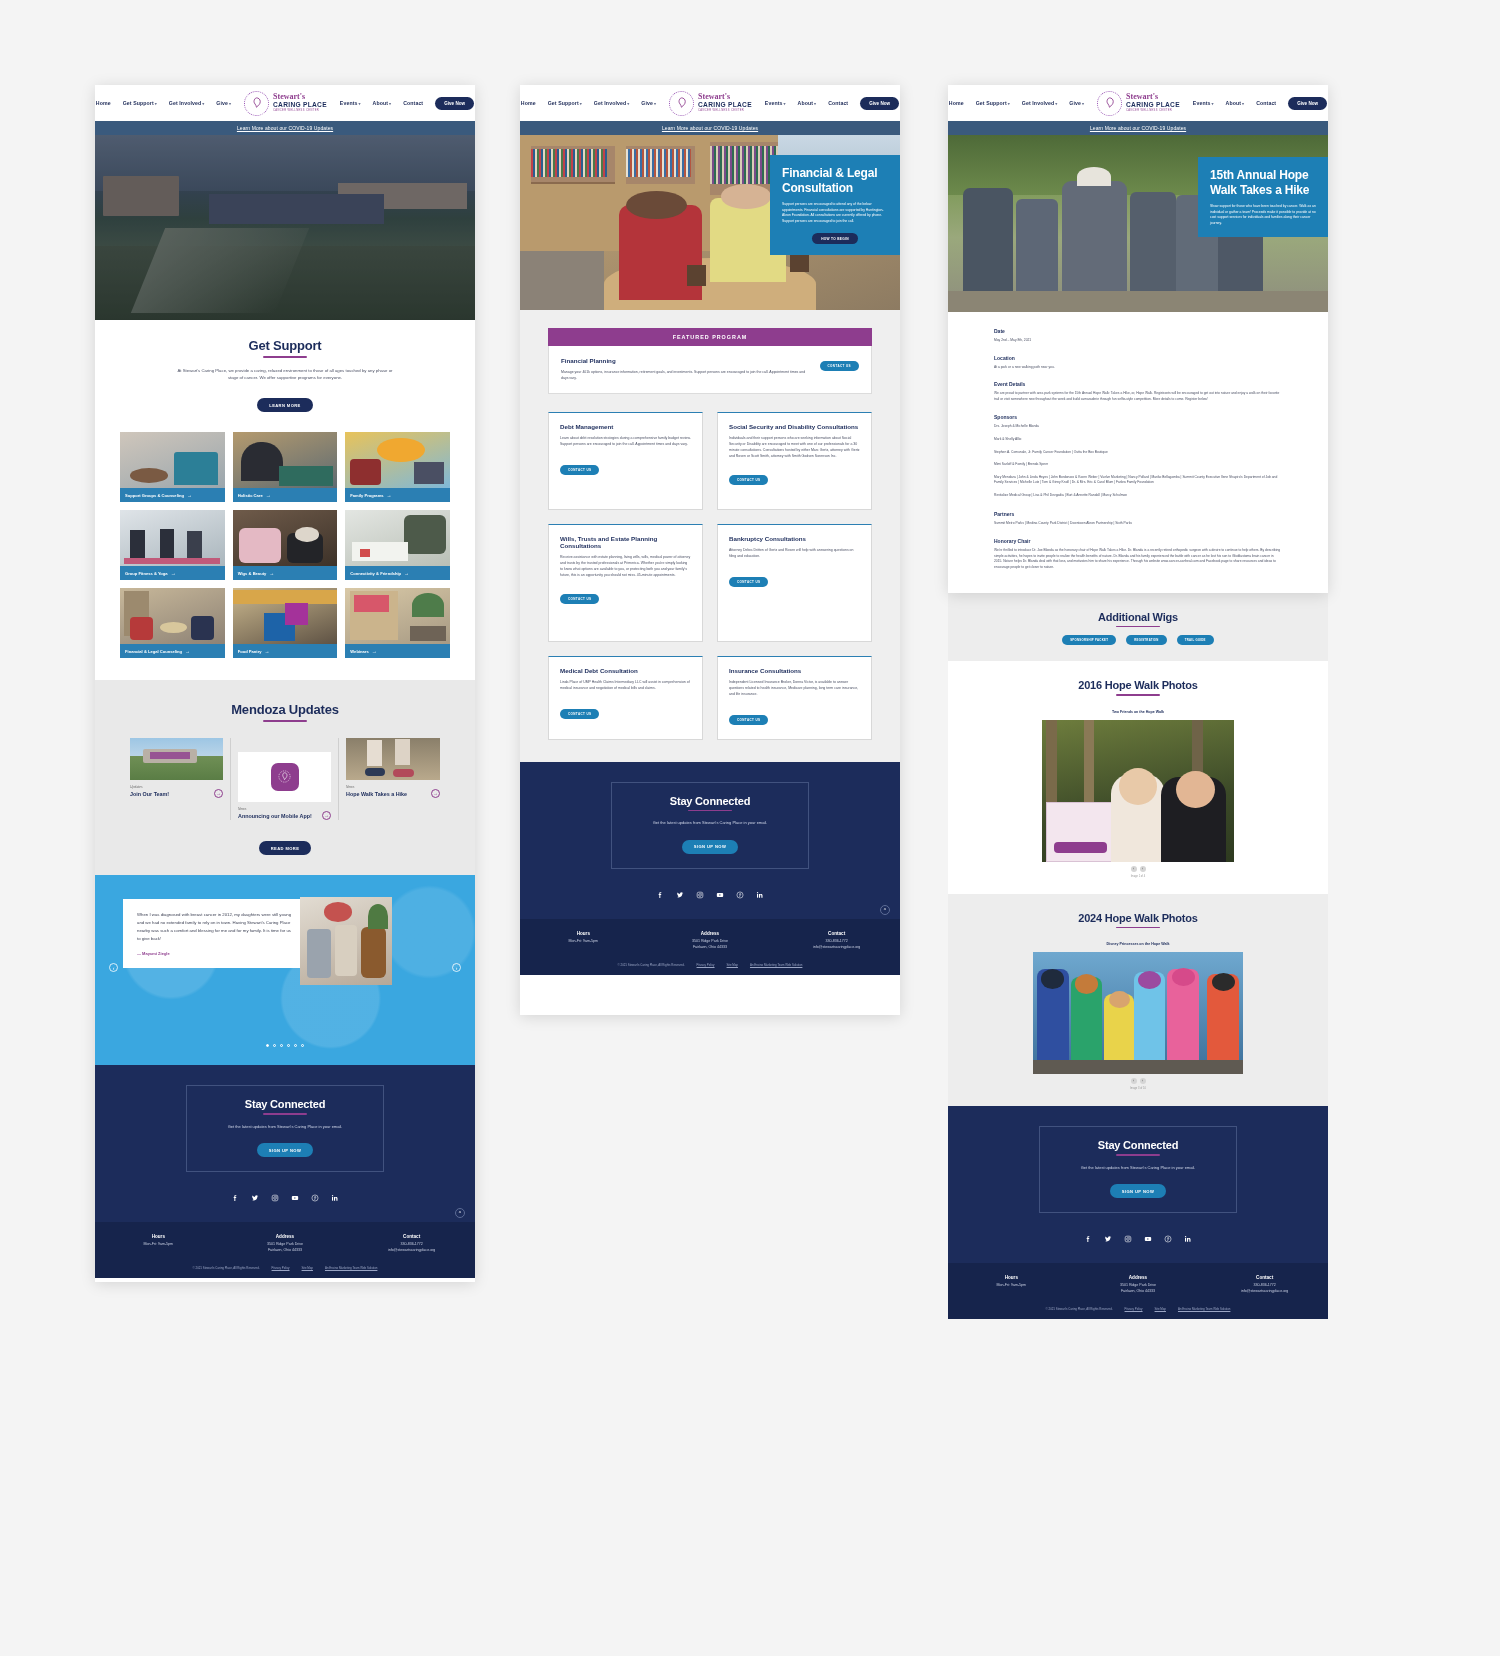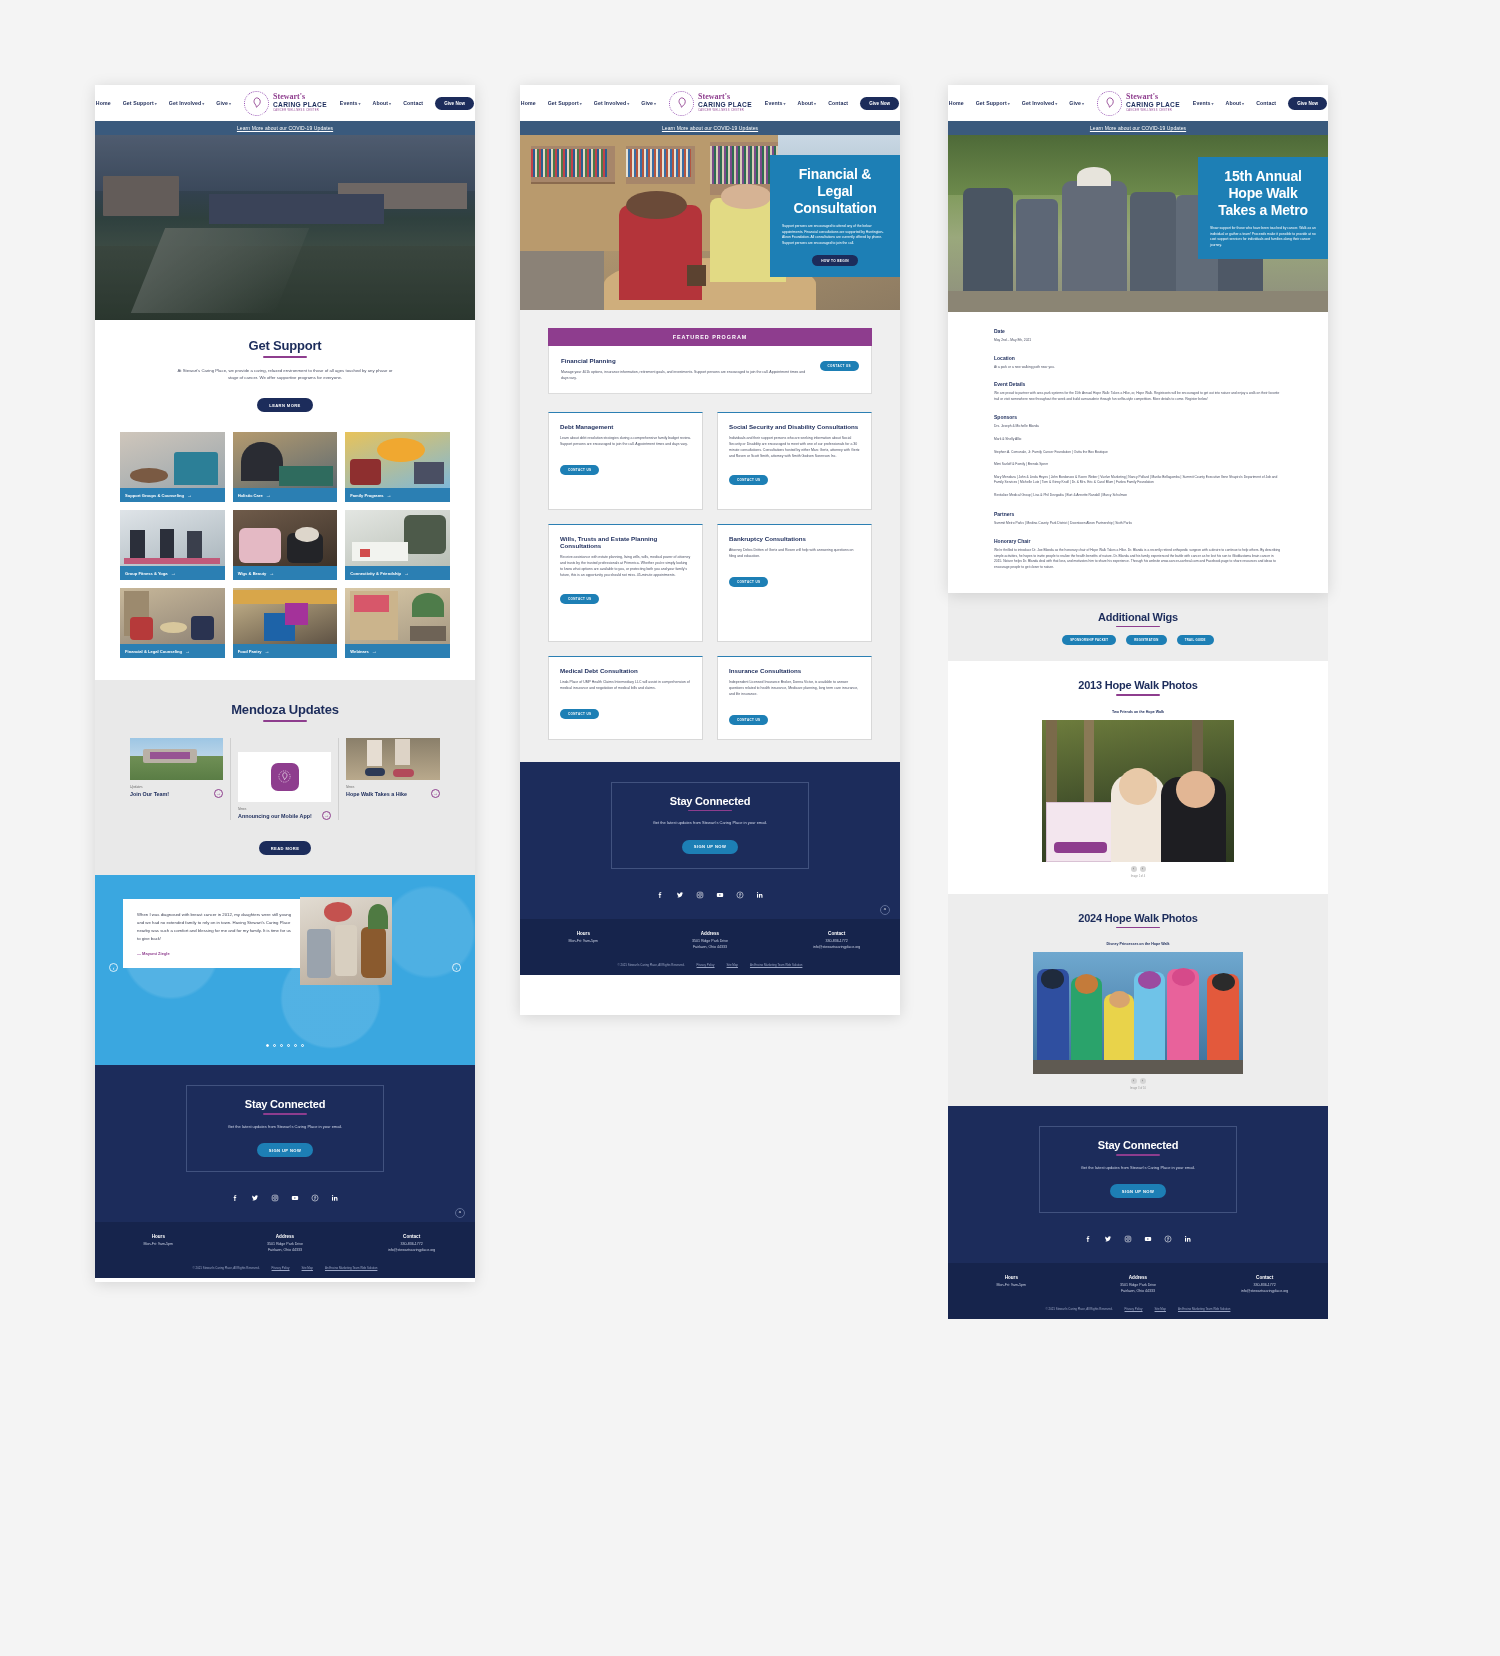--- a/index.html
+++ b/index.html
@@ -130,21 +130,21 @@
   .foot-legal span.u { text-decoration:underline; }
   .to-top {
     position:absolute; width:10px;height:10px;border-radius:50%;
     border:.8px solid #5d6c96;color:#fff;font-size:5px;
     display:flex;align-items:center;justify-content:center;
   }
   
   .hero2-panel {
     position:absolute; background:#1d7fb5; color:#fff; padding:11px 12px;
   }
-  .hero2-title { font-size:14px; font-weight:800; line-height:1.22; letter-spacing:-.2px;text-align:center;}
+  .hero2-title { font-size:12px; font-weight:800; line-height:1.22; letter-spacing:-.2px;}
   .hero2-body { font-size:3.4px; line-height:1.62; margin-top:7px; }
   .hero2-btn {
     display:inline-block;background:#1c2c5b;color:#fff;font-size:3.2px;font-weight:700;
     border-radius:8px;padding:3.5px 9px;margin-top:9px;letter-spacing:.3px;
   }
   .feat-head {
     background:#8e3d8e;color:#fff;text-align:center;font-size:5.4px;font-weight:800;
     letter-spacing:1px;padding:6px 0;
   }
   .feat-body { background:#fff;border:.7px solid #dcdcdc;border-top:none;padding:11px 12px;
@@ -674,21 +674,21 @@
         <div style="position:absolute;left:4%;top:30%;width:13%;height:62%;background:#4a5562;border-radius:7px 7px 0 0;"></div>
         <div style="position:absolute;left:18%;top:36%;width:11%;height:58%;background:#5d6776;border-radius:6px 6px 0 0;"></div>
         <div style="position:absolute;left:30%;top:26%;width:17%;height:70%;background:#636b78;border-radius:9px 9px 0 0;"></div>
         <div style="position:absolute;left:34%;top:18%;width:9%;height:11%;background:#e7e4dc;border-radius:50% 50% 0 0;"></div>
         <div style="position:absolute;left:48%;top:32%;width:12%;height:62%;background:#555f6c;border-radius:6px 6px 0 0;"></div>
         <div style="position:absolute;left:60%;top:34%;width:11%;height:58%;background:#616b78;border-radius:6px 6px 0 0;"></div>
         <div style="position:absolute;left:71%;top:30%;width:12%;height:62%;background:#4e5866;border-radius:6px 6px 0 0;"></div>
         <div style="position:absolute;left:0;bottom:0;width:100%;height:12%;background:#8b8574;"></div>
       </div>
       <div class="hero2-panel" style="right:0;top:22px;width:130px;">
-        <div class="hero2-title">15th Annual Hope Walk Takes a Metro</div>
+        <div class="hero2-title">15th Annual Hope Walk Takes a Hike</div>
         <div class="hero2-body">Show support for those who have been touched by cancer. Walk as an individual or gather a team! Proceeds make it possible to provide at no cost support services for individuals and families along their cancer journey.</div>
       </div>
     </div>
 
     <div style="padding:16px 46px 22px;">
       <div class="det-h">Date</div>
       <div class="det-p">May 2nd – May 8th, 2021</div>
       <div class="det-h" style="margin-top:11px;">Location</div>
       <div class="det-p">At a park or a new walking path near you.</div>
       <div class="det-h" style="margin-top:11px;">Event Details</div>
@@ -714,21 +714,21 @@
     <div class="sec-title sm">Additional Wigs</div>
     <div class="rule"></div>
     <div class="links-row">
       <span class="link-pill">SPONSORSHIP PACKET</span>
       <span class="link-pill">REGISTRATION</span>
       <span class="link-pill">TRAIL GUIDE</span>
     </div>
   </div>
 
   <div style="background:#fff;padding:18px 0 16px;">
-    <div class="sec-title sm">2013 Hope Walk Photos</div>
+    <div class="sec-title sm">2016 Hope Walk Photos</div>
     <div class="rule"></div>
     <div class="photo-cap" style="margin-top:14px;">Two Friends on the Hope Walk</div>
     <div style="width:192px;height:142px;margin:6px auto 0;position:relative;overflow:hidden;background:linear-gradient(170deg,#6e7d3d,#3c4a28 60%,#2e3a20);">
       <div style="position:absolute;left:2%;top:0;width:6%;height:70%;background:#7a6a4a;"></div>
       <div style="position:absolute;left:22%;top:0;width:5%;height:64%;background:#8a7956;"></div>
       <div style="position:absolute;right:16%;top:0;width:6%;height:60%;background:#6f6348;"></div>
       <div style="position:absolute;left:2%;bottom:0;width:36%;height:42%;background:#f3e6ee;border:1px solid #d9c2d4;"></div>
       <div style="position:absolute;left:6%;bottom:6%;width:28%;height:8%;background:#8e3d8e;border-radius:4px;"></div>
       <div style="position:absolute;left:36%;bottom:0;width:28%;height:62%;background:#f0e7dc;border-radius:20px 20px 0 0;"></div>
       <div style="position:absolute;left:40%;bottom:40%;width:20%;height:26%;background:#e8c9a8;border-radius:50%;"></div>

